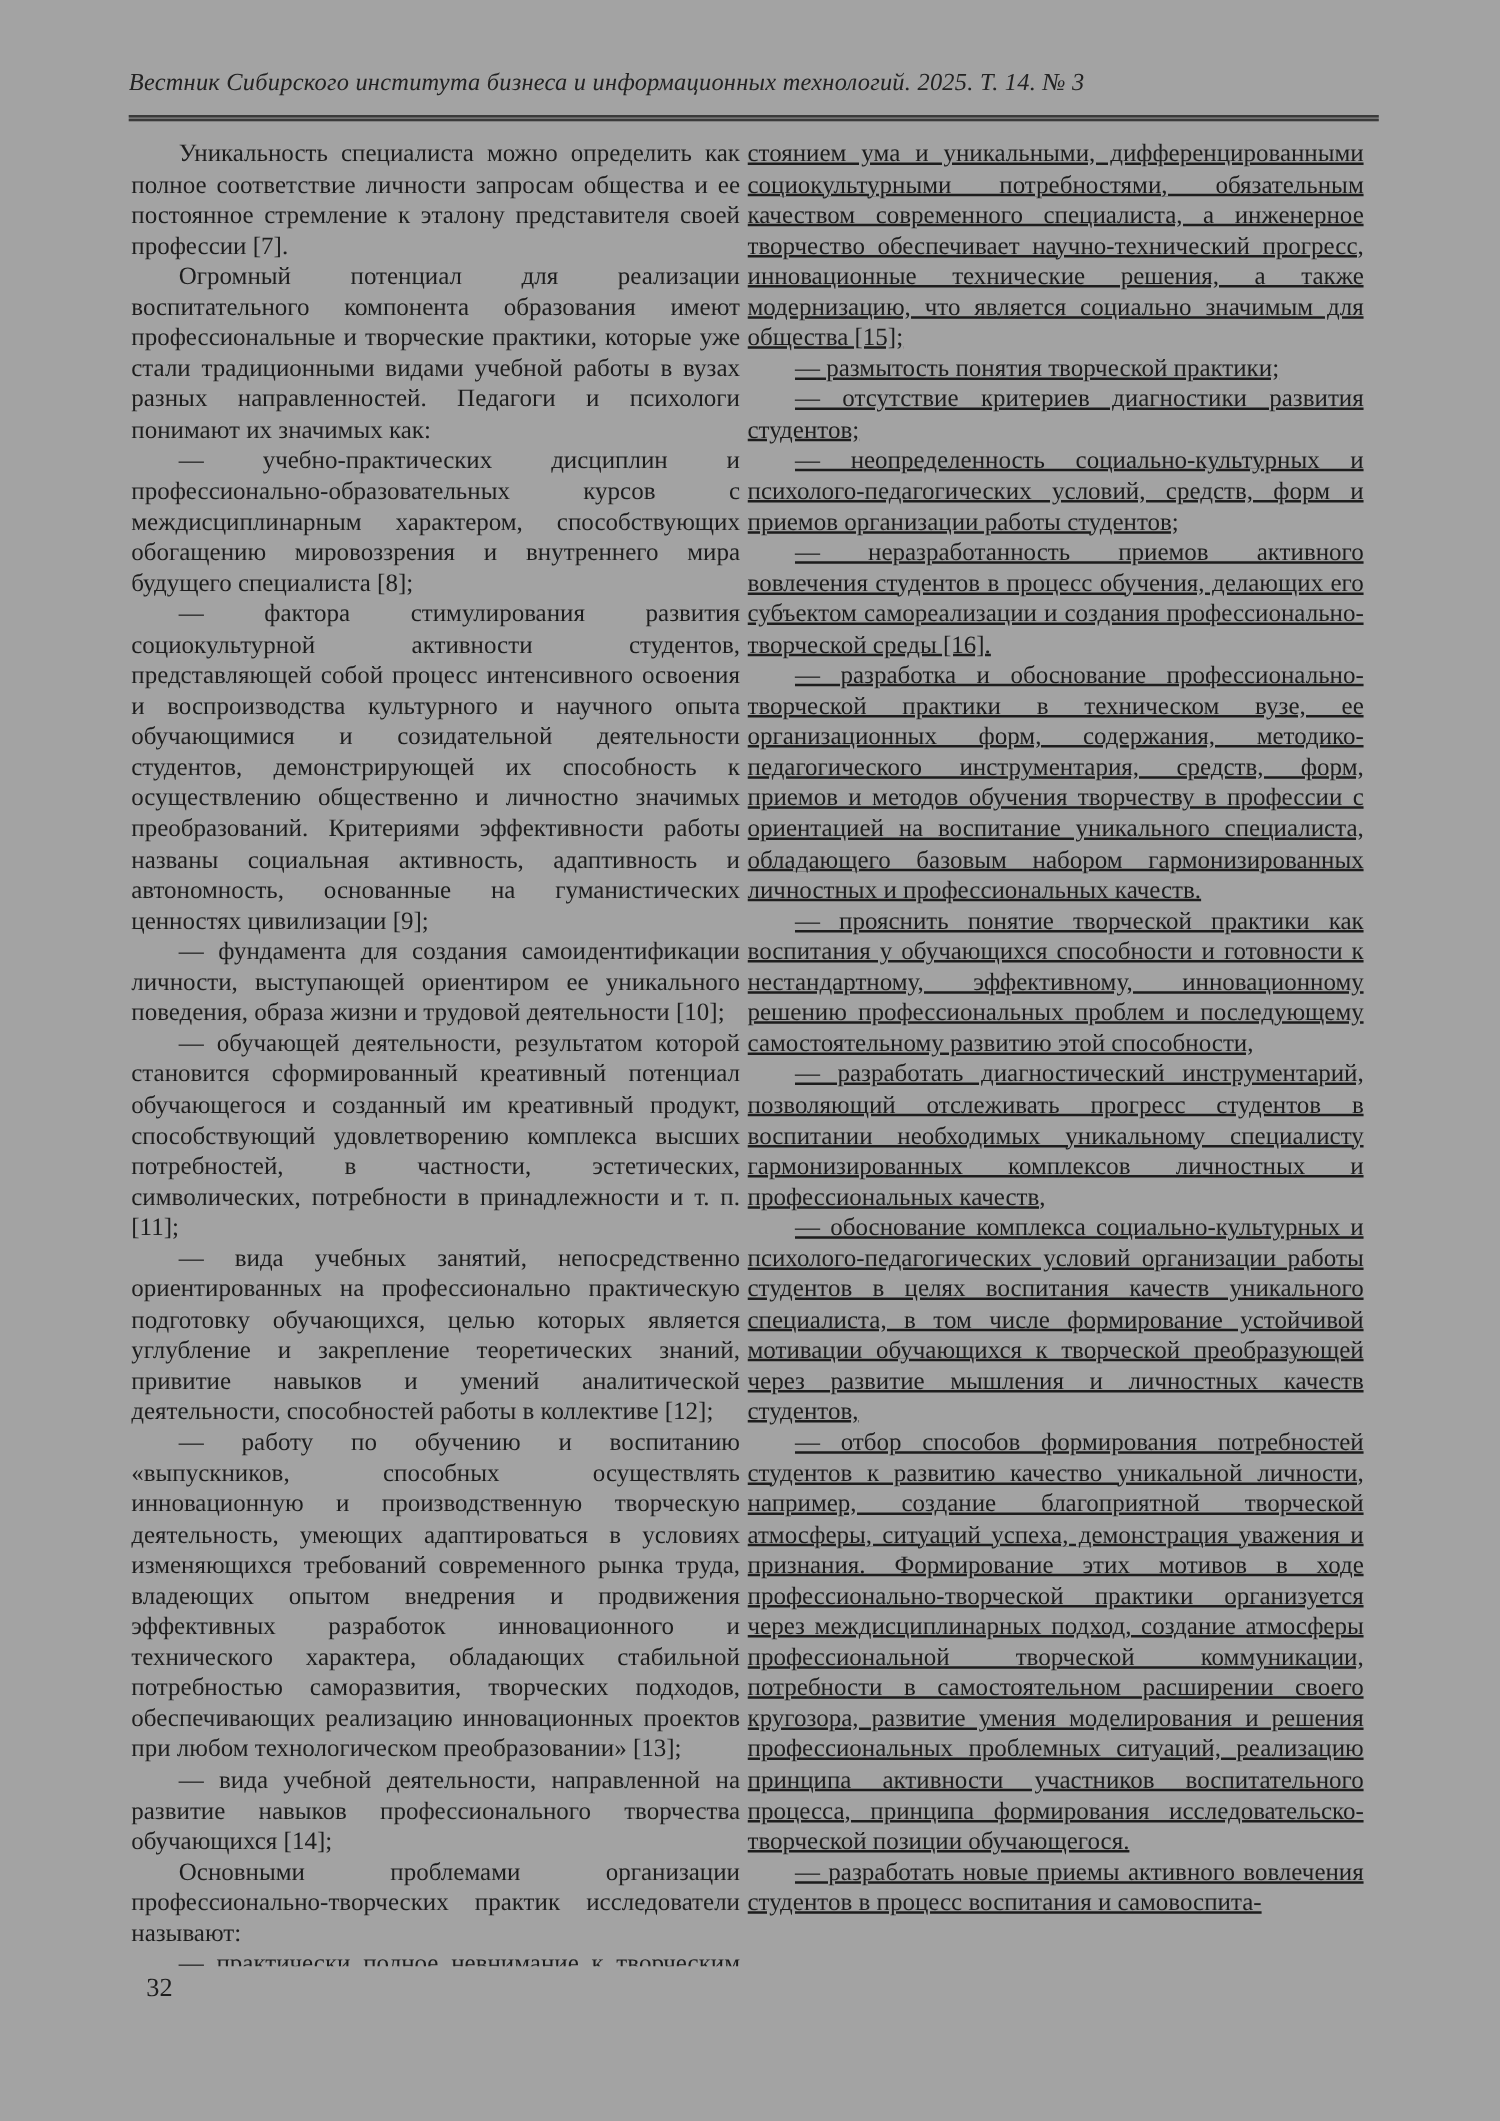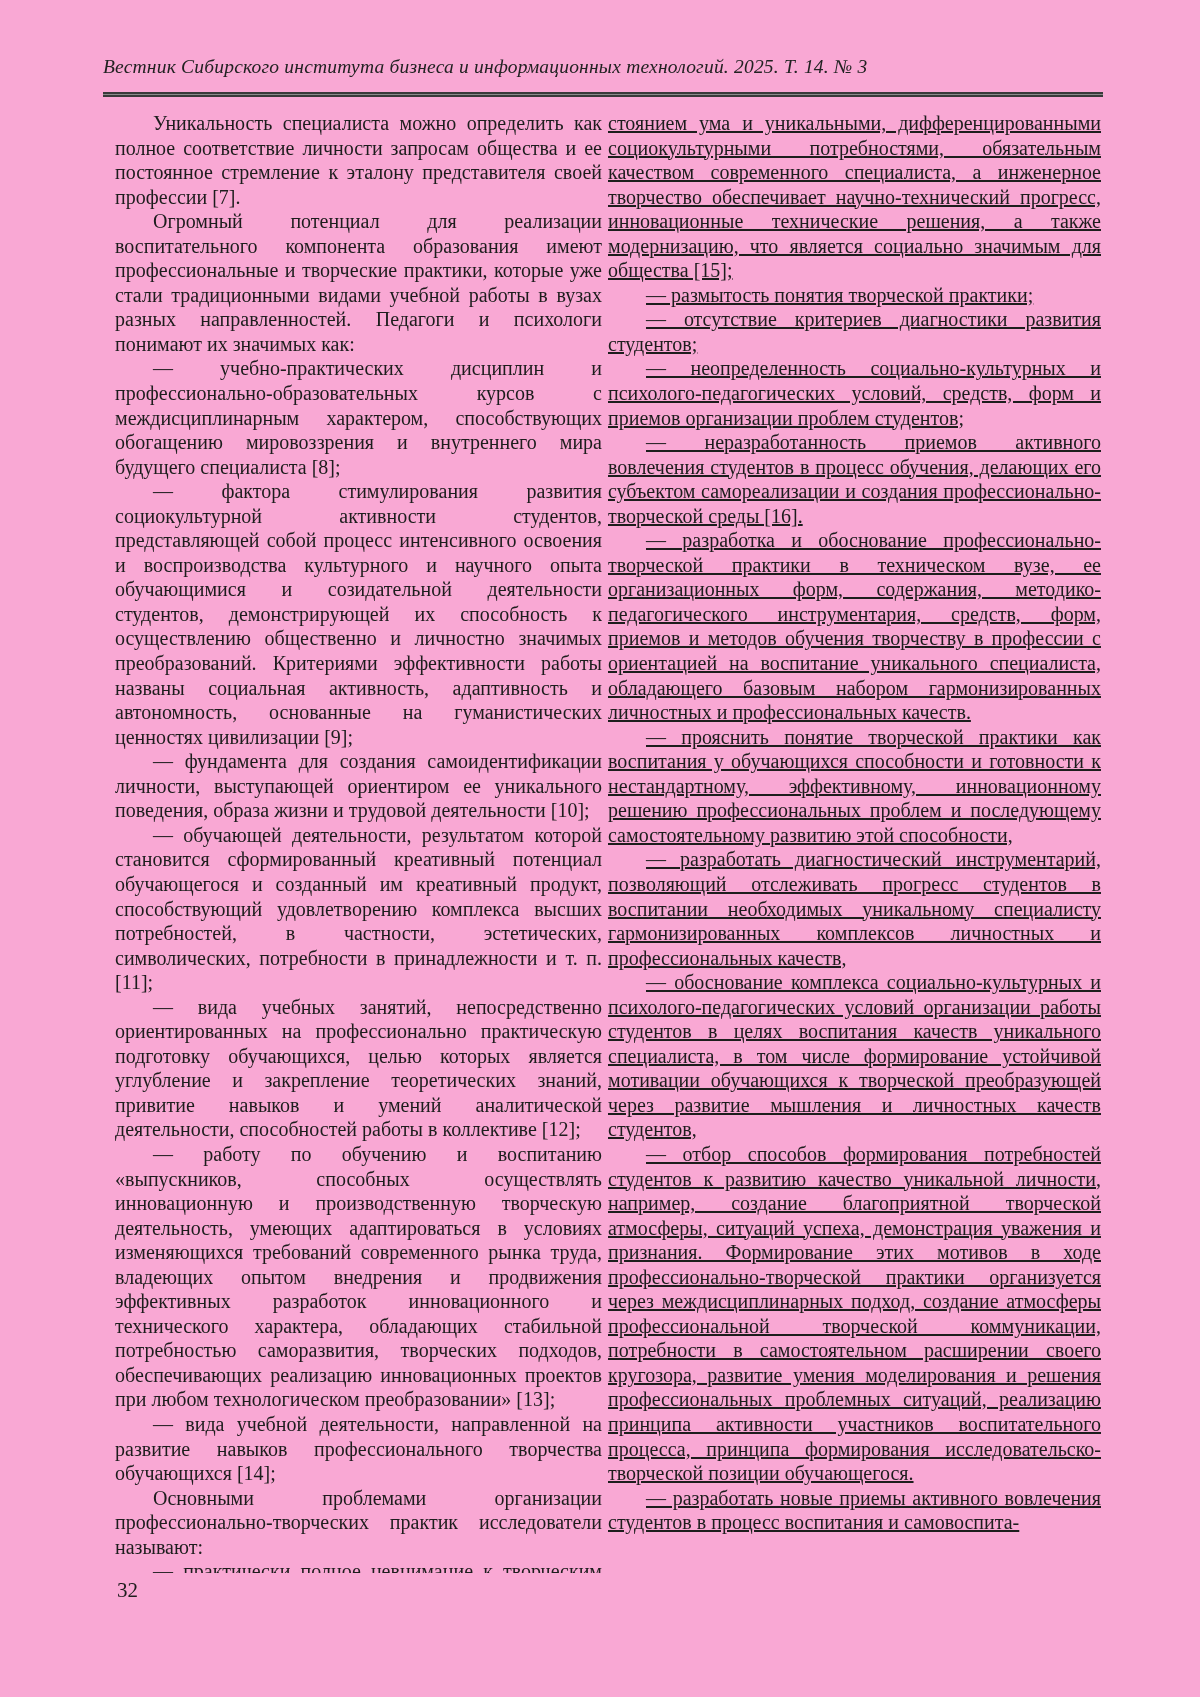--- a/index.html
+++ b/index.html
@@ -4,21 +4,21 @@
 <style>
   html, body {
     margin: 0;
     padding: 0;
     background: #ffffff;
   }
   .page {
     position: relative;
     width: 1200px;
     height: 1697px;
-    background: #f9a8d4;
+    background: #a3a3a3;
     font-family: "Liberation Serif", "DejaVu Serif", serif;
     color: #1d1d1d;
     overflow: hidden;
   }
   .journal-header {
     position: absolute;
     left: 103px;
     top: 56px;
     width: 1000px;
     font-style: italic;
@@ -33,27 +33,28 @@
     top: 92px;
     width: 1000px;
     height: 5px;
     border-top: 2px solid #3a3a3a;
     border-bottom: 2px solid #3a3a3a;
     background: #8a8a8a;
     box-sizing: border-box;
   }
   .columns {
     position: absolute;
-    left: 115px;
+    left: 97px;
     top: 111px;
     width: 1002px;
     height: 1462px;
     display: flex;
     gap: 6px;
     overflow: hidden;
+    justify-content: center;
   }
   .col {
     height: 1462px;
     overflow: hidden;
     text-align: justify;
     font-size: 20px;
     line-height: 24.55px;
     color: #1d1d1d;
   }
   .col-left  { width: 487px; }
@@ -92,21 +93,21 @@
         <p>— вида учебных занятий, непосредственно ориентированных на профессионально практическую подготовку обучающихся, целью которых является углубление и закрепление теоретических знаний, привитие навыков и умений аналитической деятельности, способностей работы в коллективе [12];</p>
         <p>— работу по обучению и воспитанию «выпускников, способных осуществлять инновационную и производственную творческую деятельность, умеющих адаптироваться в условиях изменяющихся требований современного рынка труда, владеющих опытом внедрения и продвижения эффективных разработок инновационного и технического характера, обладающих стабильной потребностью саморазвития, творческих подходов, обеспечивающих реализацию инновационных проектов при любом технологическом преобразовании» [13];</p>
         <p>— вида учебной деятельности, направленной на развитие навыков профессионального творчества обучающихся [14];</p>
         <p>Основными проблемами организации профессионально-творческих практик исследователи называют:</p>
         <p>— практически полное невнимание к творческим формам работы в образовательной инженерной практике, недостаточная научная разработанность вопроса, в то время общество считает инновации, творчество и стремление к новизне, обусловленные особым со-</p>
       </div>
     <div class="col col-right">
         <p class="noindent">стоянием ума и уникальными, дифференцированными социокультурными потребностями, обязательным качеством современного специалиста, а инженерное творчество обеспечивает научно-технический прогресс, инновационные технические решения, а также модернизацию, что является социально значимым для общества [15];</p>
         <p>— размытость понятия творческой практики;</p>
         <p>— отсутствие критериев диагностики развития студентов;</p>
-        <p>— неопределенность социально-культурных и психолого-педагогических условий, средств, форм и приемов организации проблем студентов;</p>
+        <p>— неопределенность социально-культурных и психолого-педагогических условий, средств, форм и приемов организации работы студентов;</p>
         <p>— неразработанность приемов активного вовлечения студентов в процесс обучения, делающих его субъектом самореализации и создания профессионально-творческой среды [16].</p>
         <p>— разработка и обоснование профессионально-творческой практики в техническом вузе, ее организационных форм, содержания, методико-педагогического инструментария, средств, форм, приемов и методов обучения творчеству в профессии с ориентацией на воспитание уникального специалиста, обладающего базовым набором гармонизированных личностных и профессиональных качеств.</p>
         <p>— прояснить понятие творческой практики как воспитания у обучающихся способности и готовности к нестандартному, эффективному, инновационному решению профессиональных проблем и последующему самостоятельному развитию этой способности,</p>
         <p>— разработать диагностический инструментарий, позволяющий отслеживать прогресс студентов в воспитании необходимых уникальному специалисту гармонизированных комплексов личностных и профессиональных качеств,</p>
         <p>— обоснование комплекса социально-культурных и психолого-педагогических условий организации работы студентов в целях воспитания качеств уникального специалиста, в том числе формирование устойчивой мотивации обучающихся к творческой преобразующей через развитие мышления и личностных качеств студентов,</p>
         <p>— отбор способов формирования потребностей студентов к развитию качество уникальной личности, например, создание благоприятной творческой атмосферы, ситуаций успеха, демонстрация уважения и признания. Формирование этих мотивов в ходе профессионально-творческой практики организуется через междисциплинарных подход, создание атмосферы профессиональной творческой коммуникации, потребности в самостоятельном расширении своего кругозора, развитие умения моделирования и решения профессиональных проблемных ситуаций, реализацию принципа активности участников воспитательного процесса, принципа формирования исследовательско-творческой позиции обучающегося.</p>
         <p>— разработать новые приемы активного вовлечения студентов в процесс воспитания и самовоспита-</p>
       </div>
   </div>
 

